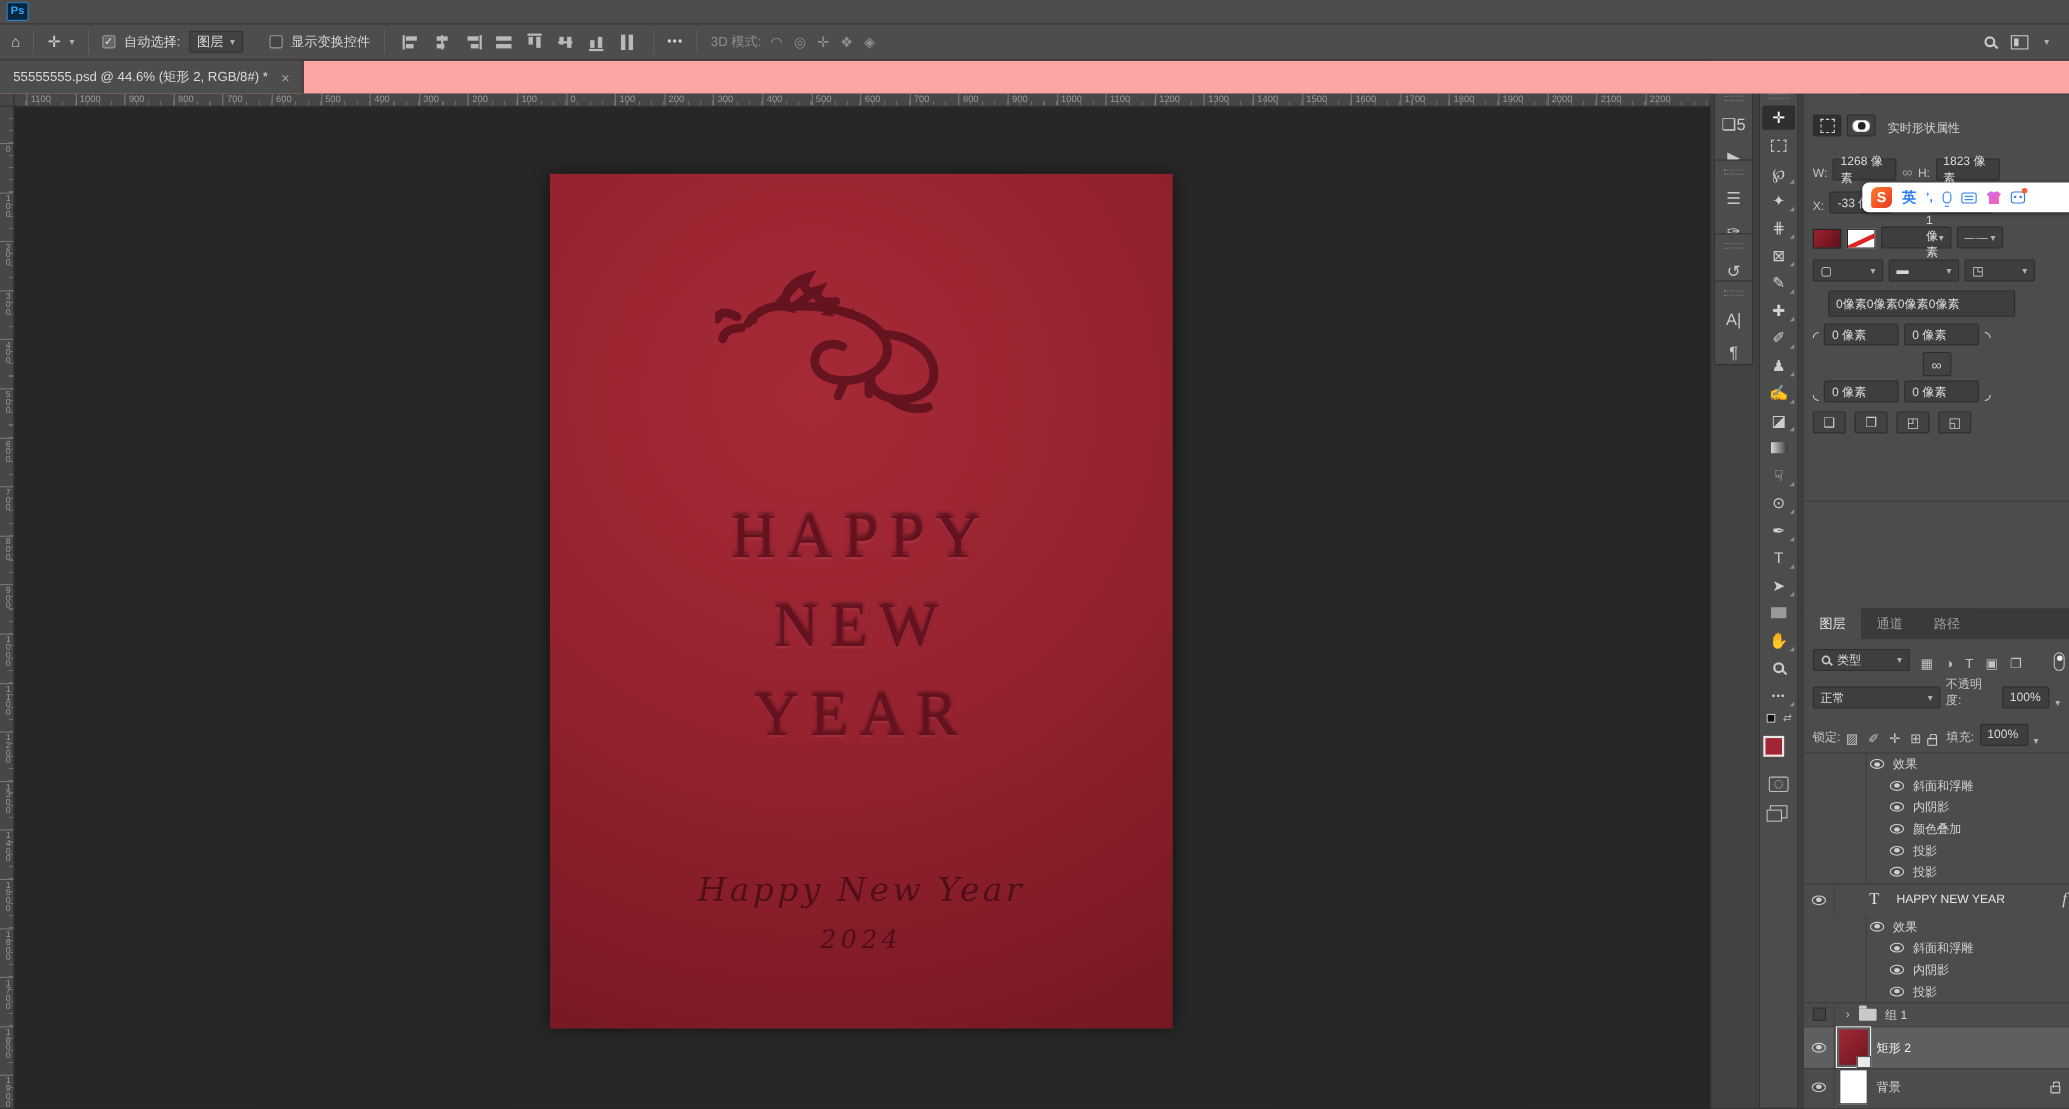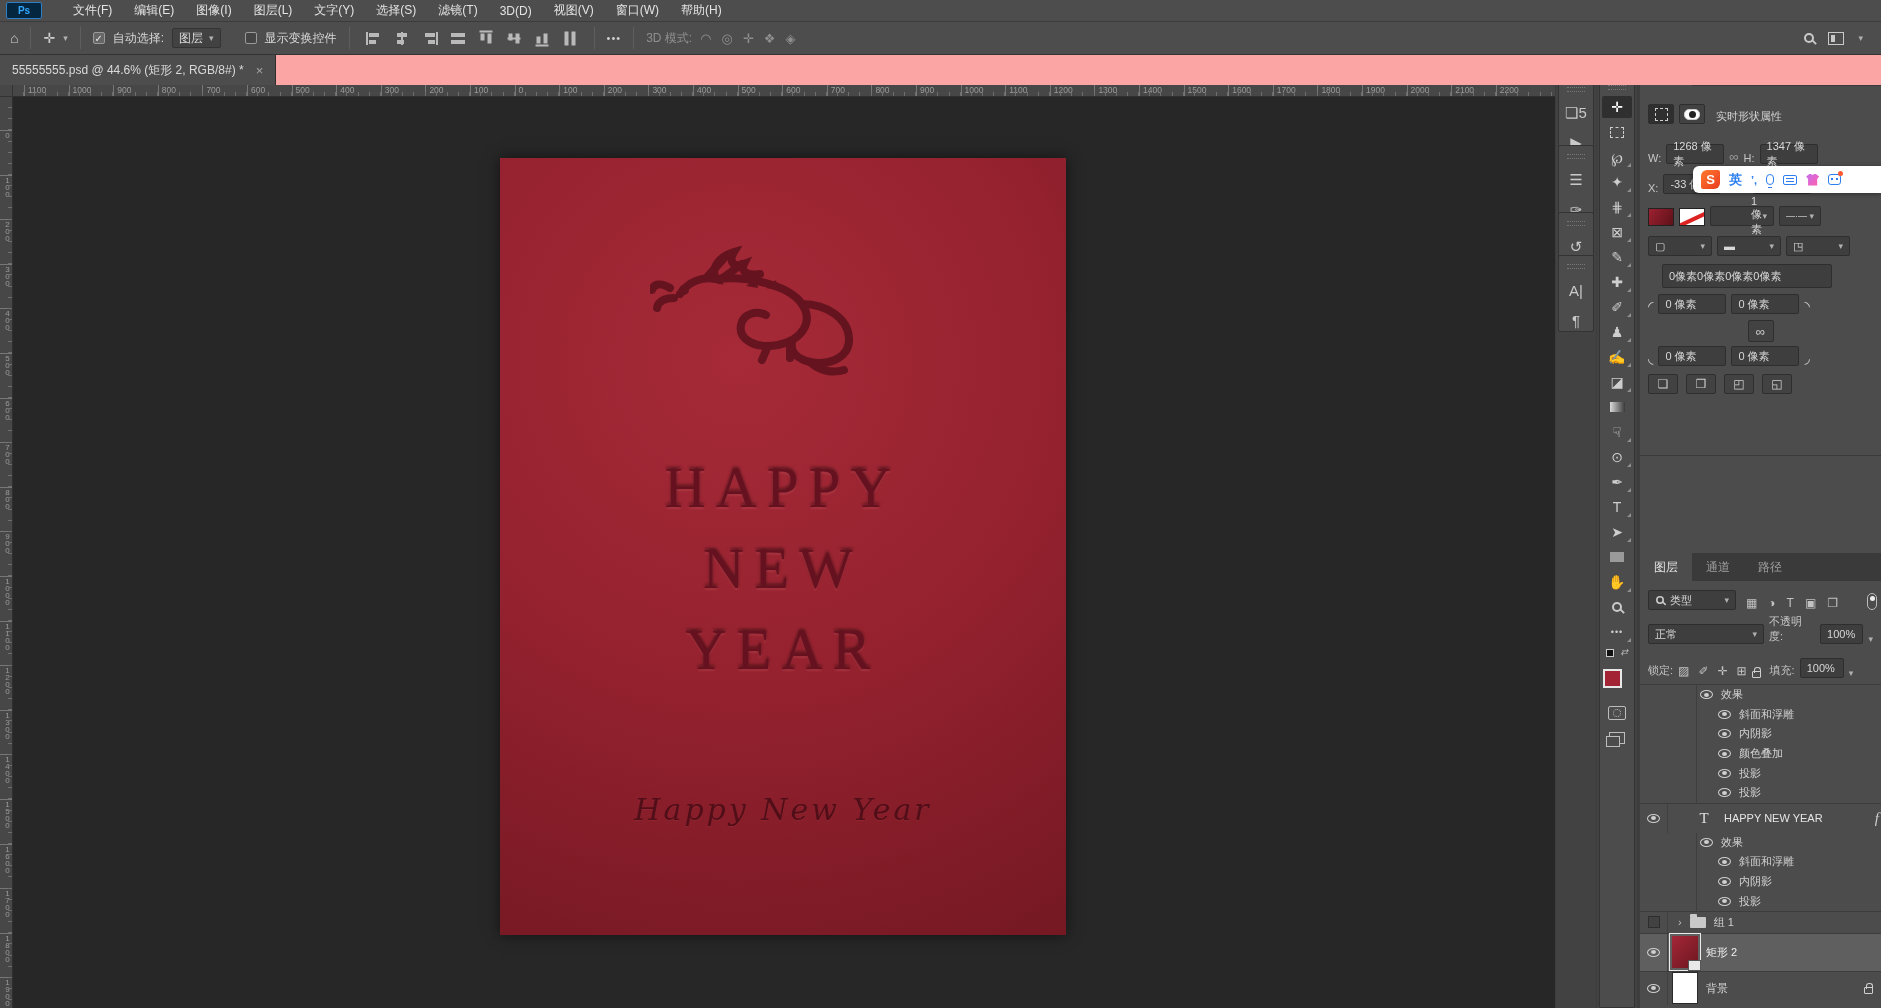--- a/index.html
+++ b/index.html
@@ -1,21 +1,21 @@
 <!DOCTYPE html>
 <html><head>
 <meta charset="utf-8">
 <style>
   html,body{margin:0;padding:0;background:#202020;}
   *{box-sizing:border-box;font-family:"Liberation Sans",sans-serif;-webkit-user-select:none;user-select:none;}
   .app{position:relative;width:1881px;height:1008px;overflow:hidden;background:#272727;color:#d6d6d6;font-size:12px;}
 
   
   .menubar{position:absolute;left:0;top:0;width:100%;height:22px;background:#4d4d4d;border-bottom:1px solid #3c3c3c;display:flex;align-items:center;gap:0;padding-left:6px;z-index:30;}
-  .pslogo{width:36px;height:17px;background:#05263f;border:1px solid #2f7fc4;border-radius:2px;color:#31a8ff;font-size:10px;font-weight:bold;display:flex;align-items:center;justify-content:center;margin-right:20px;}
+  .pslogo{width:20px;height:17px;background:#05263f;border:1px solid #2f7fc4;border-radius:2px;color:#31a8ff;font-size:10px;font-weight:bold;display:flex;align-items:center;justify-content:center;margin-right:10px;}
   .mi{padding:0 11px;height:22px;display:flex;align-items:center;color:#e3e3e3;font-size:12px;}
 
   .optionsbar{position:absolute;left:0;top:22px;width:100%;height:33px;background:#4d4d4d;border-bottom:1px solid #333;display:flex;align-items:center;gap:8px;padding:0 10px;z-index:29;}
   .ob-sep{width:1px;height:22px;background:#5e5e5e;margin:0 4px;}
   .ob-ic{color:#cfcfcf;font-size:14px;line-height:1;}
   .chk{width:12px;height:12px;border:1px solid #9a9a9a;border-radius:2px;display:inline-flex;align-items:center;justify-content:center;font-size:10px;color:#e8e8e8;background:#444;}
   .chk.on{background:#666;}
   .dd{height:20px;background:#424242;border:1px solid #333;border-radius:2px;display:inline-flex;align-items:center;gap:6px;padding:0 6px;color:#dcdcdc;}
   .ai{position:relative;width:16px;height:13px;display:inline-block;}
   .ai i{position:absolute;background:#b9b9b9;}
@@ -137,33 +137,20 @@
   .botic::before{content:"";position:absolute;left:2px;top:2.5px;width:2px;height:2px;background:#2d7ff0;box-shadow:5px 0 0 #2d7ff0;}
   .botic::after{content:"";position:absolute;right:-3px;top:-4px;width:5px;height:5px;border-radius:50%;background:#ff5a2f;}
 </style>
 </head>
 <body>
 
 <div class="app">
 
   <div class="menubar">
     <div class="pslogo">Ps</div>
-    <div id="menuItems" style="display:flex;">
-        <div class="mi">文件(F)</div>
-        <div class="mi">编辑(E)</div>
-        <div class="mi">图像(I)</div>
-        <div class="mi">图层(L)</div>
-        <div class="mi">文字(Y)</div>
-        <div class="mi">选择(S)</div>
-        <div class="mi">滤镜(T)</div>
-        <div class="mi">3D(D)</div>
-        <div class="mi">视图(V)</div>
-        <div class="mi">窗口(W)</div>
-        <div class="mi">帮助(H)</div>
-      </div>
   </div>
 
   <div class="optionsbar">
     <span class="ob-ic">⌂</span>
     <span class="ob-sep"></span>
     <span class="ob-ic">✛</span>
     <span class="chev">▾</span>
     <span class="ob-sep"></span>
     <span class="chk on">✓</span>
     <span>自动选择:</span>
@@ -318,20 +305,21 @@
         <g fill="#58101b">
           <circle cx="34" cy="44" r="5"></circle>
           <path d="M96,40 l10,-8 l2,10 z"></path>
           <path d="M116,42 l10,-8 l2,10 z"></path>
         </g>
       </svg>
       <div class="caps" style="top:370px;">NEW</div>
       <div class="caps" style="top:289px;">HAPPY</div>
       <div class="caps" style="top:451px;">YEAR</div>
       <div class="script">Happy New Year</div>
+      <div class="yearline">2024</div>
     </div>
   </div>
 
   <div class="dockbg"></div>
 
   <div class="strip strip1">
     <div class="collapse">«</div>
     <div id="stripGroups">
         <div class="pgroup" style="top: 23px;">
           <span class="sicon">❏5</span>
@@ -423,21 +411,21 @@
             <i></i>
           </span>
         </span>
       <span style="margin-left:6px;color:#d2d2d2;">实时形状属性</span>
     </div>
     <div class="prow" style="top:87px;height:22px;">
       <span>W:</span>
       <span class="fld" style="width:58px;">1268 像素</span>
       <span style="color:#9e9e9e;font-size:13px;">∞</span>
       <span>H:</span>
-      <span class="fld" style="width:58px;">1347 像素</span>
+      <span class="fld" style="width:58px;">1823 像素</span>
     </div>
     <div class="prow" style="top:117px;height:22px;">
       <span>X:</span>
       <span class="fld" style="width:58px;">-33 像素</span>
       <span style="width:22px;"></span>
       <span class="fld" style="width:58px;"></span>
     </div>
     <div class="prow" style="top:149px;height:22px;">
       <span class="fillsw"></span>
       <span class="strokesw"></span>

